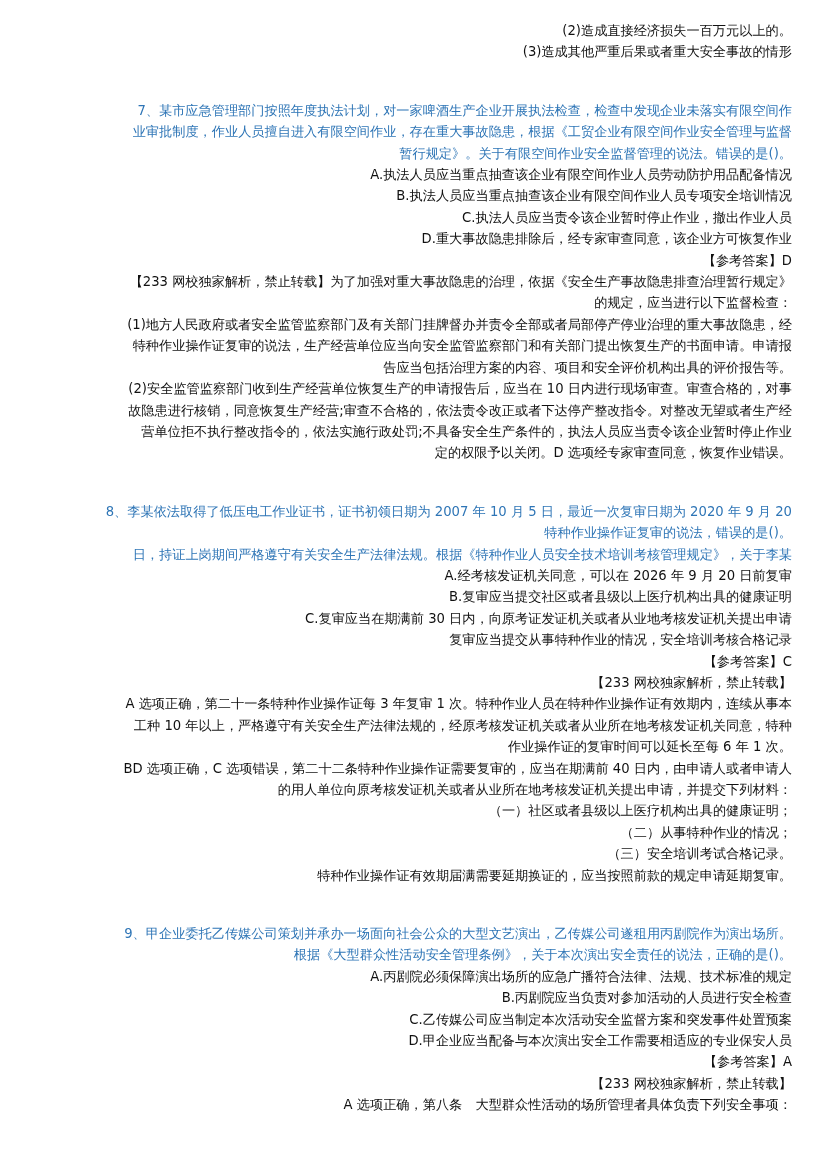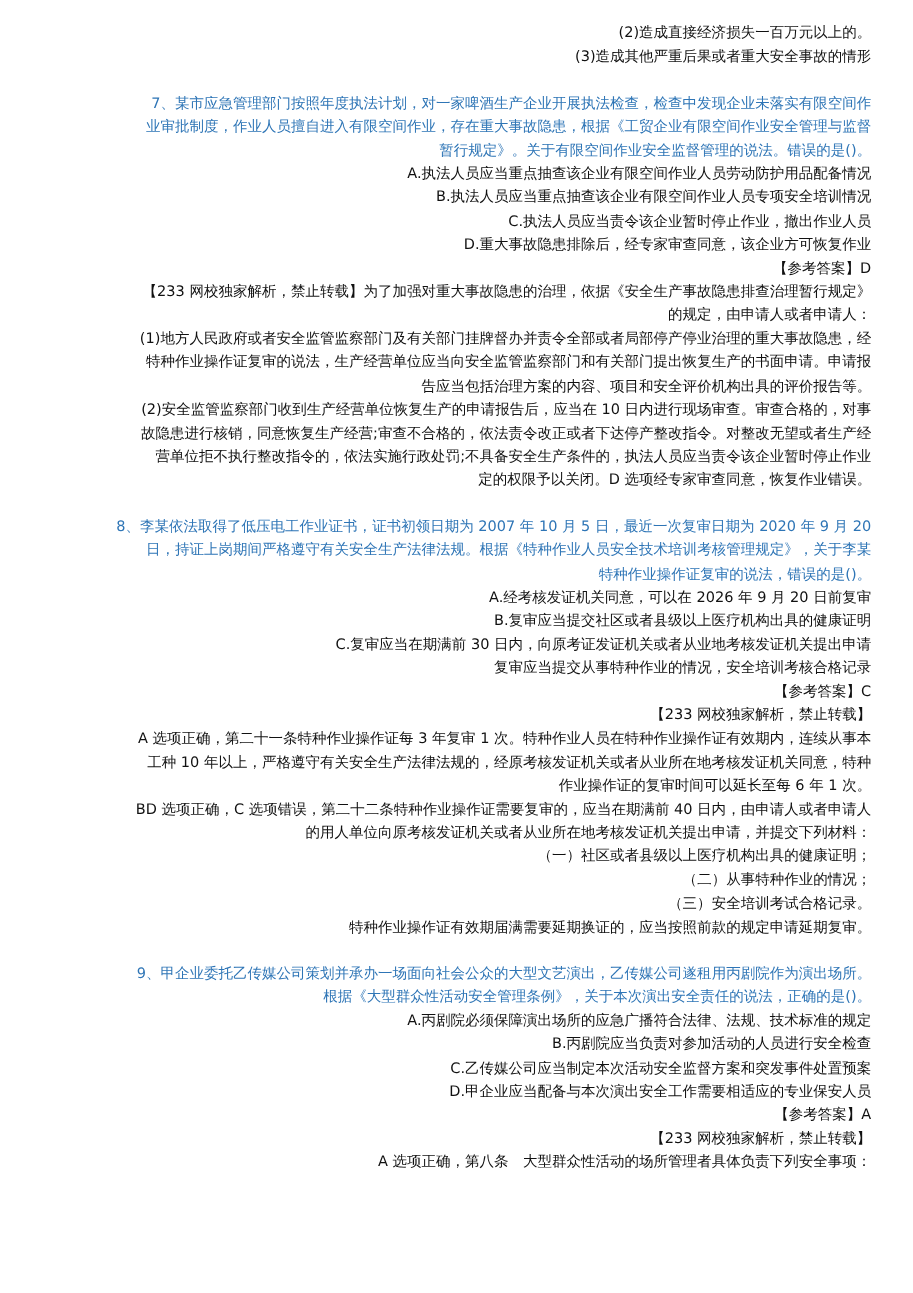--- a/index.html
+++ b/index.html
@@ -3,21 +3,21 @@
 <meta charset="utf-8">
 <style>
   html, body { margin: 0; padding: 0; background: #ffffff; }
   body {
     width: 830px; height: 1175px; overflow: hidden;
     font-family: "DejaVu Sans", "Liberation Sans", sans-serif;
     font-size: 13.2px; color: #111111;
   }
   .page { position: relative; padding: 20px 38px 0 50px; }
   .line { line-height: 21.4px; white-space: nowrap; text-align: right; }
-  .q { color: #2e75b6; }
+  .q { color: #2e75b6; margin-top: 16px; }
   .gap { height: 21px; }
   .indent { padding-left: 12px; }
   .ans { margin-left: -4px; }
 </style>
 </head>
 <body>
 
 <div class="page">
 
   <div>
@@ -35,38 +35,38 @@
     </div>
     <div>
       <div class="line">A.执法人员应当重点抽查该企业有限空间作业人员劳动防护用品配备情况</div>
       <div class="line">B.执法人员应当重点抽查该企业有限空间作业人员专项安全培训情况</div>
       <div class="line">C.执法人员应当责令该企业暂时停止作业，撤出作业人员</div>
       <div class="line">D.重大事故隐患排除后，经专家审查同意，该企业方可恢复作业</div>
     </div>
     <div class="line ans">【参考答案】D</div>
     <div>
       <div class="line ans">【233 网校独家解析，禁止转载】为了加强对重大事故隐患的治理，依据《安全生产事故隐患排查治理暂行规定》</div>
-      <div class="line">的规定，由申请人或者申请人：</div>
+      <div class="line">的规定，应当进行以下监督检查：</div>
       <div class="line">(1)地方人民政府或者安全监管监察部门及有关部门挂牌督办并责令全部或者局部停产停业治理的重大事故隐患，经</div>
       <div class="line">特种作业操作证复审的说法，生产经营单位应当向安全监管监察部门和有关部门提出恢复生产的书面申请。申请报</div>
       <div class="line">告应当包括治理方案的内容、项目和安全评价机构出具的评价报告等。</div>
       <div class="line">(2)安全监管监察部门收到生产经营单位恢复生产的申请报告后，应当在 10 日内进行现场审查。审查合格的，对事</div>
       <div class="line">故隐患进行核销，同意恢复生产经营;审查不合格的，依法责令改正或者下达停产整改指令。对整改无望或者生产经</div>
       <div class="line">营单位拒不执行整改指令的，依法实施行政处罚;不具备安全生产条件的，执法人员应当责令该企业暂时停止作业</div>
       <div class="line">定的权限予以关闭。D 选项经专家审查同意，恢复作业错误。</div>
     </div>
   </div>
 
   <div class="gap"></div>
 
   <div>
     <div class="q">
       <div class="line">8、李某依法取得了低压电工作业证书，证书初领日期为 2007 年 10 月 5 日，最近一次复审日期为 2020 年 9 月 20</div>
+      <div class="line">特种作业操作证复审的说法，错误的是()。</div>
       <div class="line">日，持证上岗期间严格遵守有关安全生产法律法规。根据《特种作业人员安全技术培训考核管理规定》，关于李某</div>
-      <div class="line">特种作业操作证复审的说法，错误的是()。</div>
     </div>
     <div>
       <div class="line">A.经考核发证机关同意，可以在 2026 年 9 月 20 日前复审</div>
       <div class="line">B.复审应当提交社区或者县级以上医疗机构出具的健康证明</div>
       <div class="line">C.复审应当在期满前 30 日内，向原考证发证机关或者从业地考核发证机关提出申请</div>
       <div class="line indent"> 复审应当提交从事特种作业的情况，安全培训考核合格记录</div>
     </div>
     <div class="line ans">【参考答案】C</div>
     <div>
       <div class="line ans">【233 网校独家解析，禁止转载】</div>

